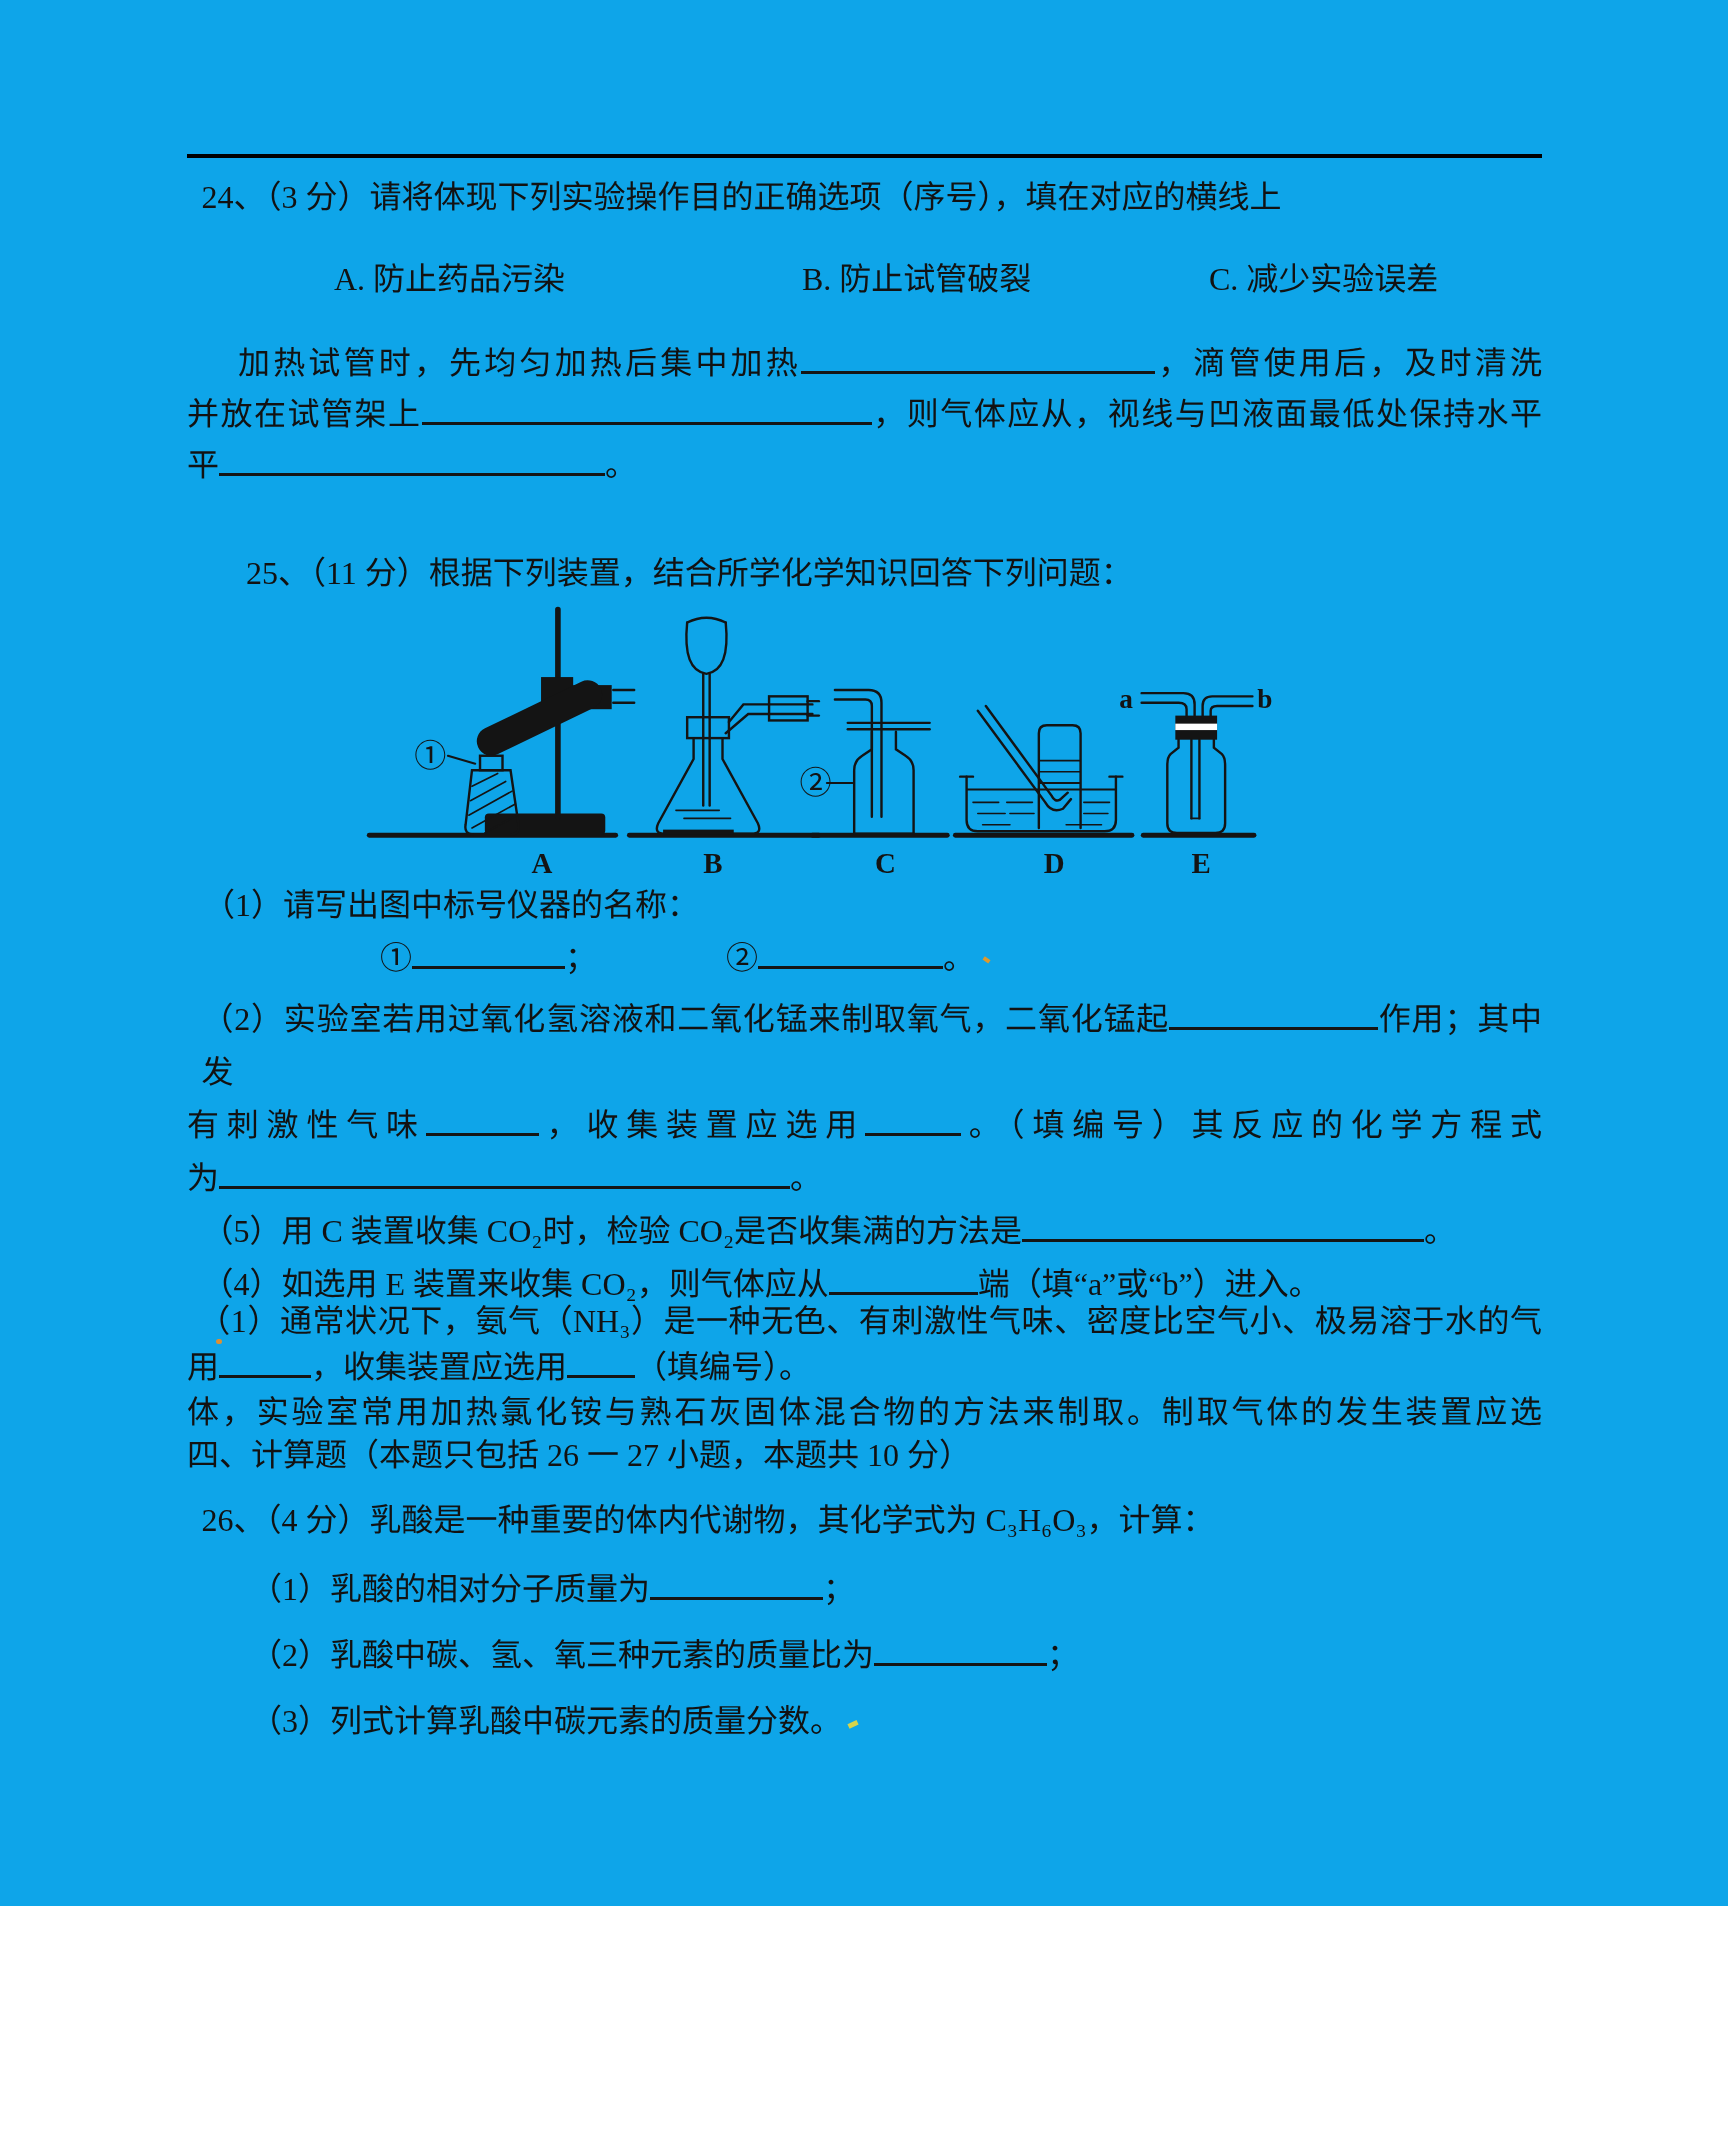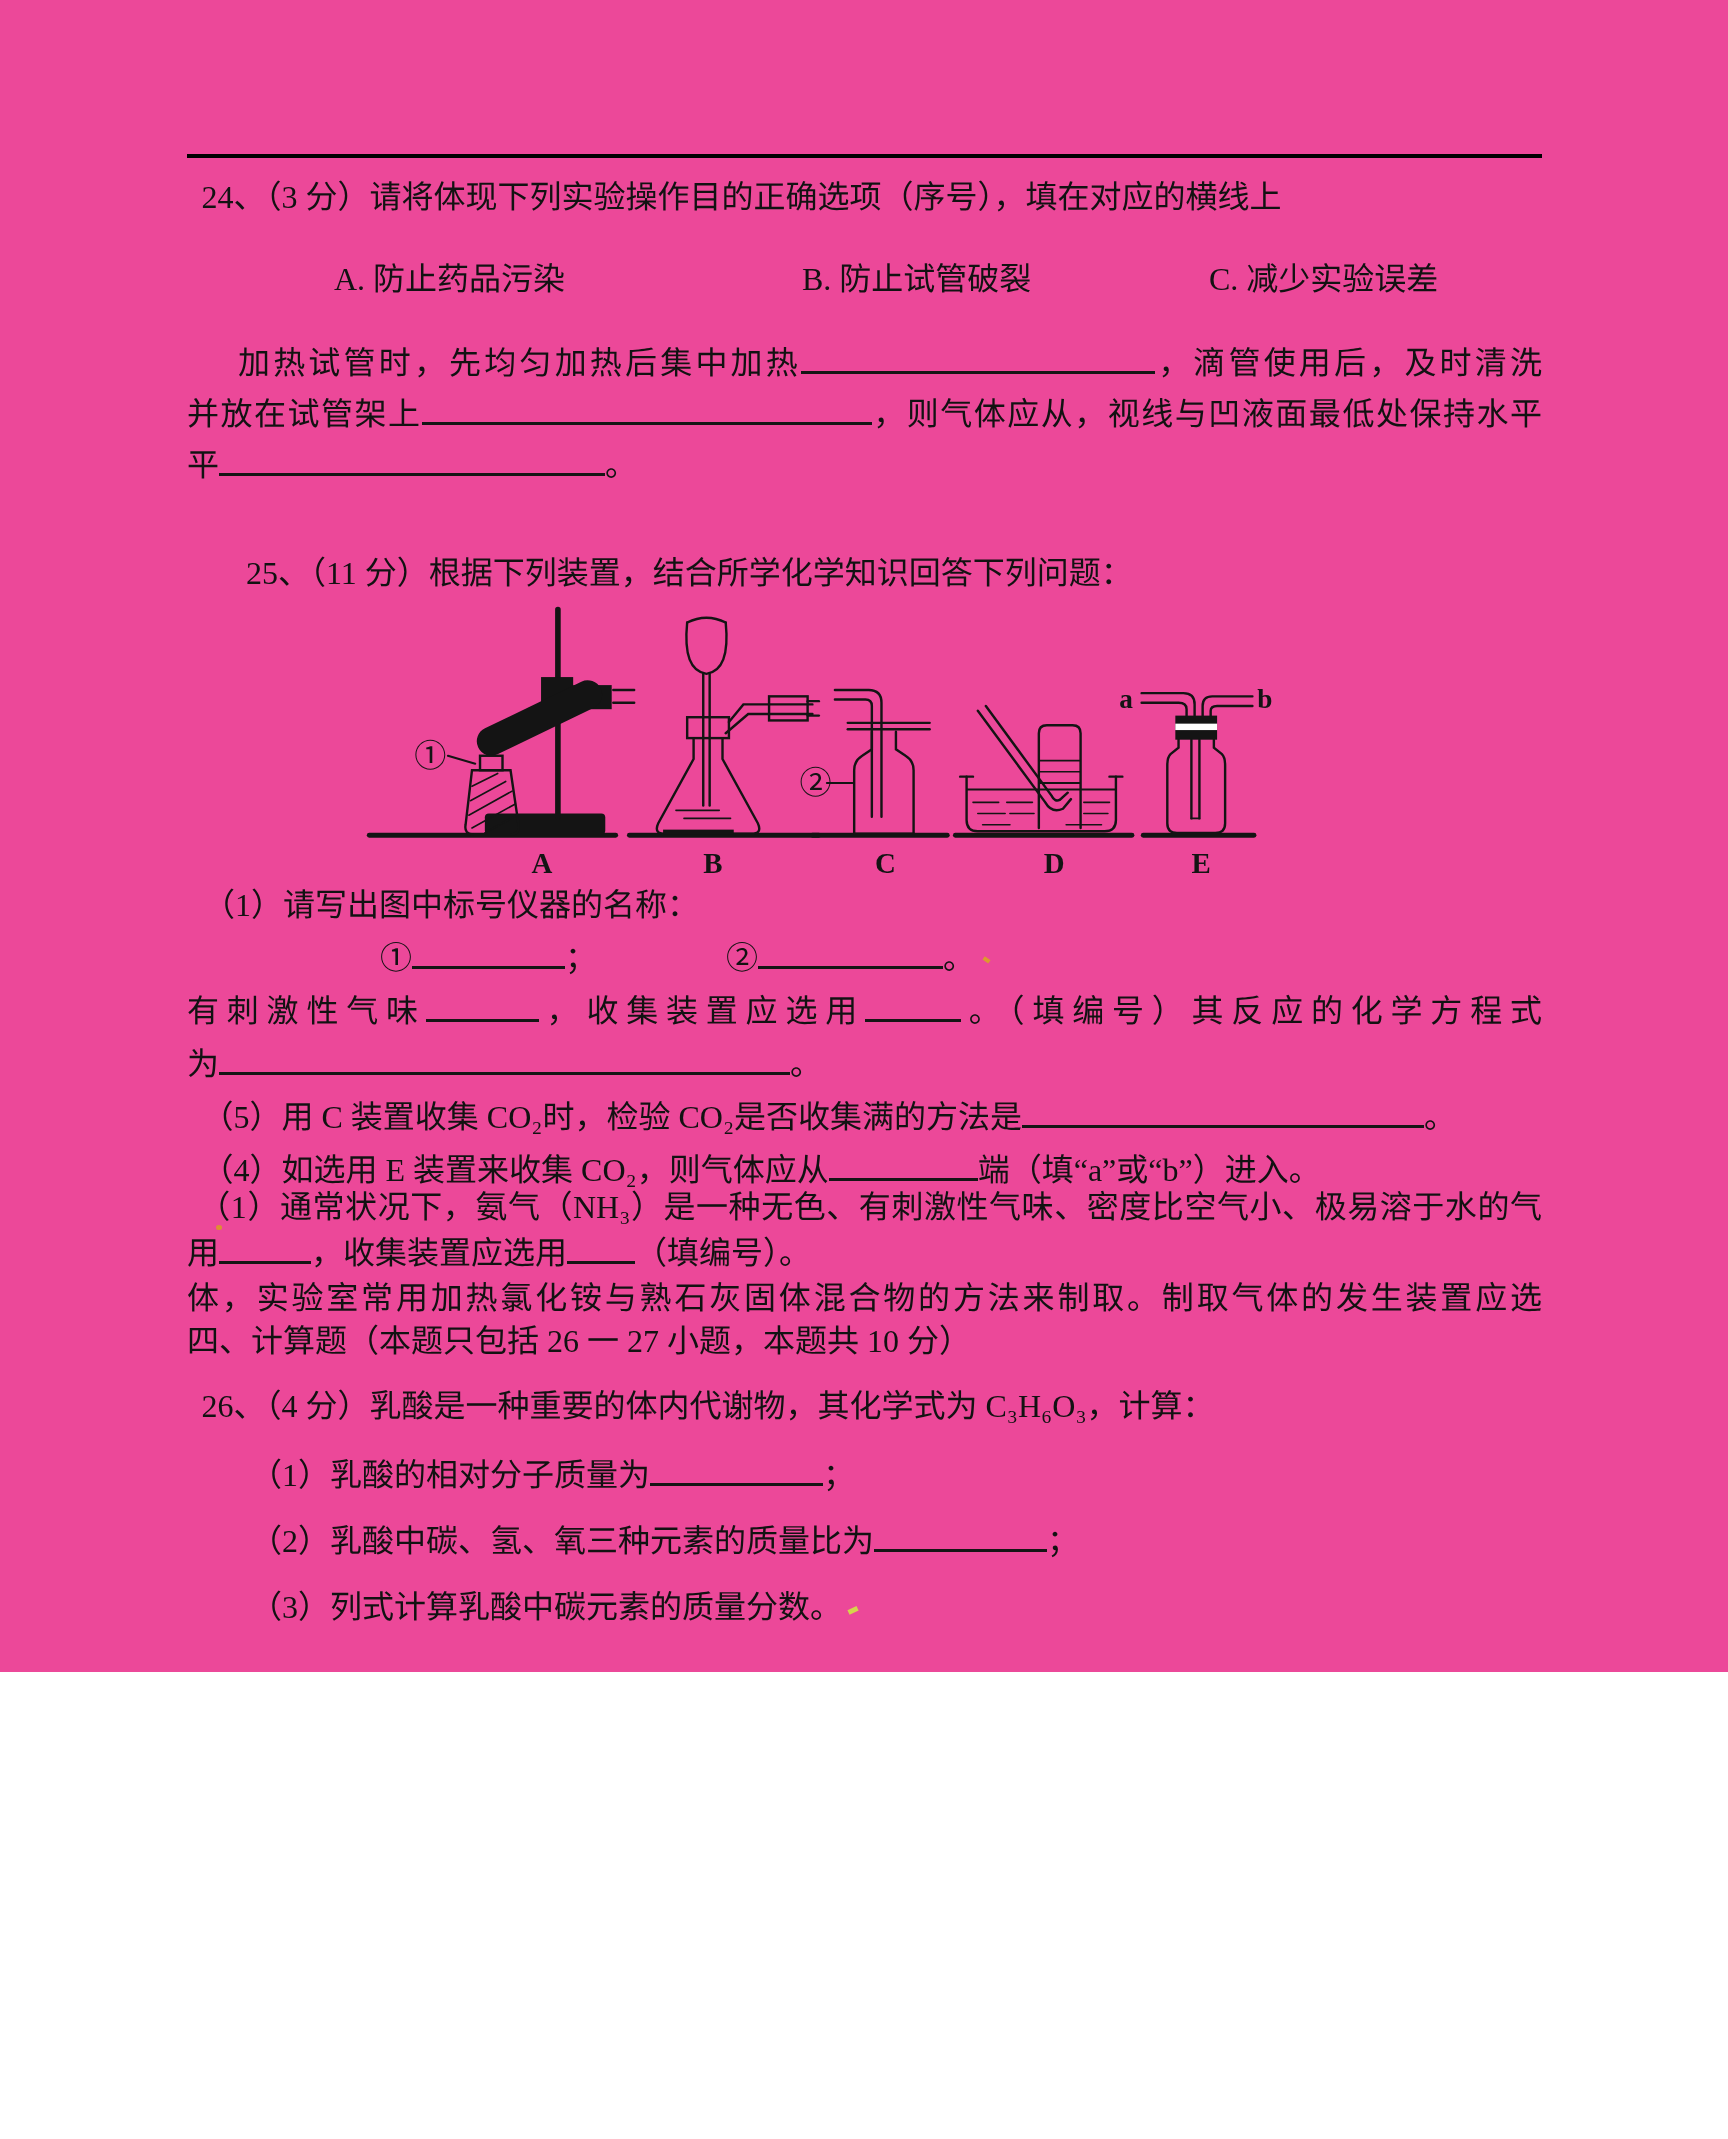--- a/index.html
+++ b/index.html
@@ -1,16 +1,16 @@
 <!DOCTYPE html>
 <html lang="zh-CN" style="font-size:13px"><head>
 <meta charset="utf-8">
 <style>
   html,body{margin:0;padding:0;background:#ffffff;}
-  .page{position:relative;width:1728px;height:1672px;background:#ec4899;
+  .page{position:relative;width:1728px;height:1906px;background:#0ea5e9;
         font-family:"Liberation Serif",serif;color:#121212;overflow:hidden;}
   .content{position:absolute;left:187px;top:0;width:1355px;font-size:32px;}
   .top-rule{margin-top:154px;height:0;border-top:4px solid #000;}
   .ln{line-height:53px;}
   .lh63{line-height:51px;}
   .lh56{line-height:45px;}
   .just{text-align:justify;text-align-last:justify;}
   .ind14{padding-left:11.3px;} .ind18{padding-left:14.5px;} .ind20{padding-left:16px;}
   .ind64{padding-left:51px;} .ind73{padding-left:59px;} .ind78{padding-left:63px;}
   .ind240{padding-left:193px;}
@@ -183,20 +183,21 @@
           <text x="848" y="340">D</text>
           <text x="1032" y="340">E</text>
         </g>
       </g>
     </svg>
 
     <div class="ln mt2 ind20">（1）请写出图中标号仪器的名称：</div>
 
     <div class="ln ind240"><span>①</span><span class="blank w190"></span><span>；</span><span class="gap160"></span><span>②</span><span class="blank w230"></span><span>。</span><span class="art1"></span></div>
 
+    <div class="ln just ind18 mt10"><span>（2）实验室若用过氧化氢溶液和二氧化锰来制取氧气，二氧化锰起</span><span class="blank w260"></span><span>作用；其中发</span></div>
     <div class="ln just"><span>有刺激性气味</span><span class="blank w140"></span><span>，收集装置应选用</span><span class="blank w120"></span><span>。（填编号）其反应的化学方程式</span></div>
     <div class="ln"><span>为</span><span class="blank w710"></span><span>。</span></div>
 
     <div class="ln ind18"><span>（5）用 C 装置收集 CO₂时，检验 CO₂是否收集满的方法是</span><span class="blank w500"></span><span>。</span></div>
 
     <div class="ln ind18"><span>（4）如选用 E 装置来收集 CO₂，则气体应从</span><span class="blank w185"></span><span>端（填“a”或“b”）进入。</span></div>
 
     <div class="ln lh56 just ind14 mtm14 rel"><span class="art2"></span><span>（1）通常状况下，氨气（NH₃）是一种无色、有刺激性气味、密度比空气小、极易溶于水的气</span></div>
     <div class="ln lh56"><span>用</span><span class="blank w115"></span><span>，收集装置应选用</span><span class="blank w85"></span><span>（填编号）。</span></div>
     <div class="ln lh56 just"><span>体，实验室常用加热氯化铵与熟石灰固体混合物的方法来制取。制取气体的发生装置应选</span></div>

